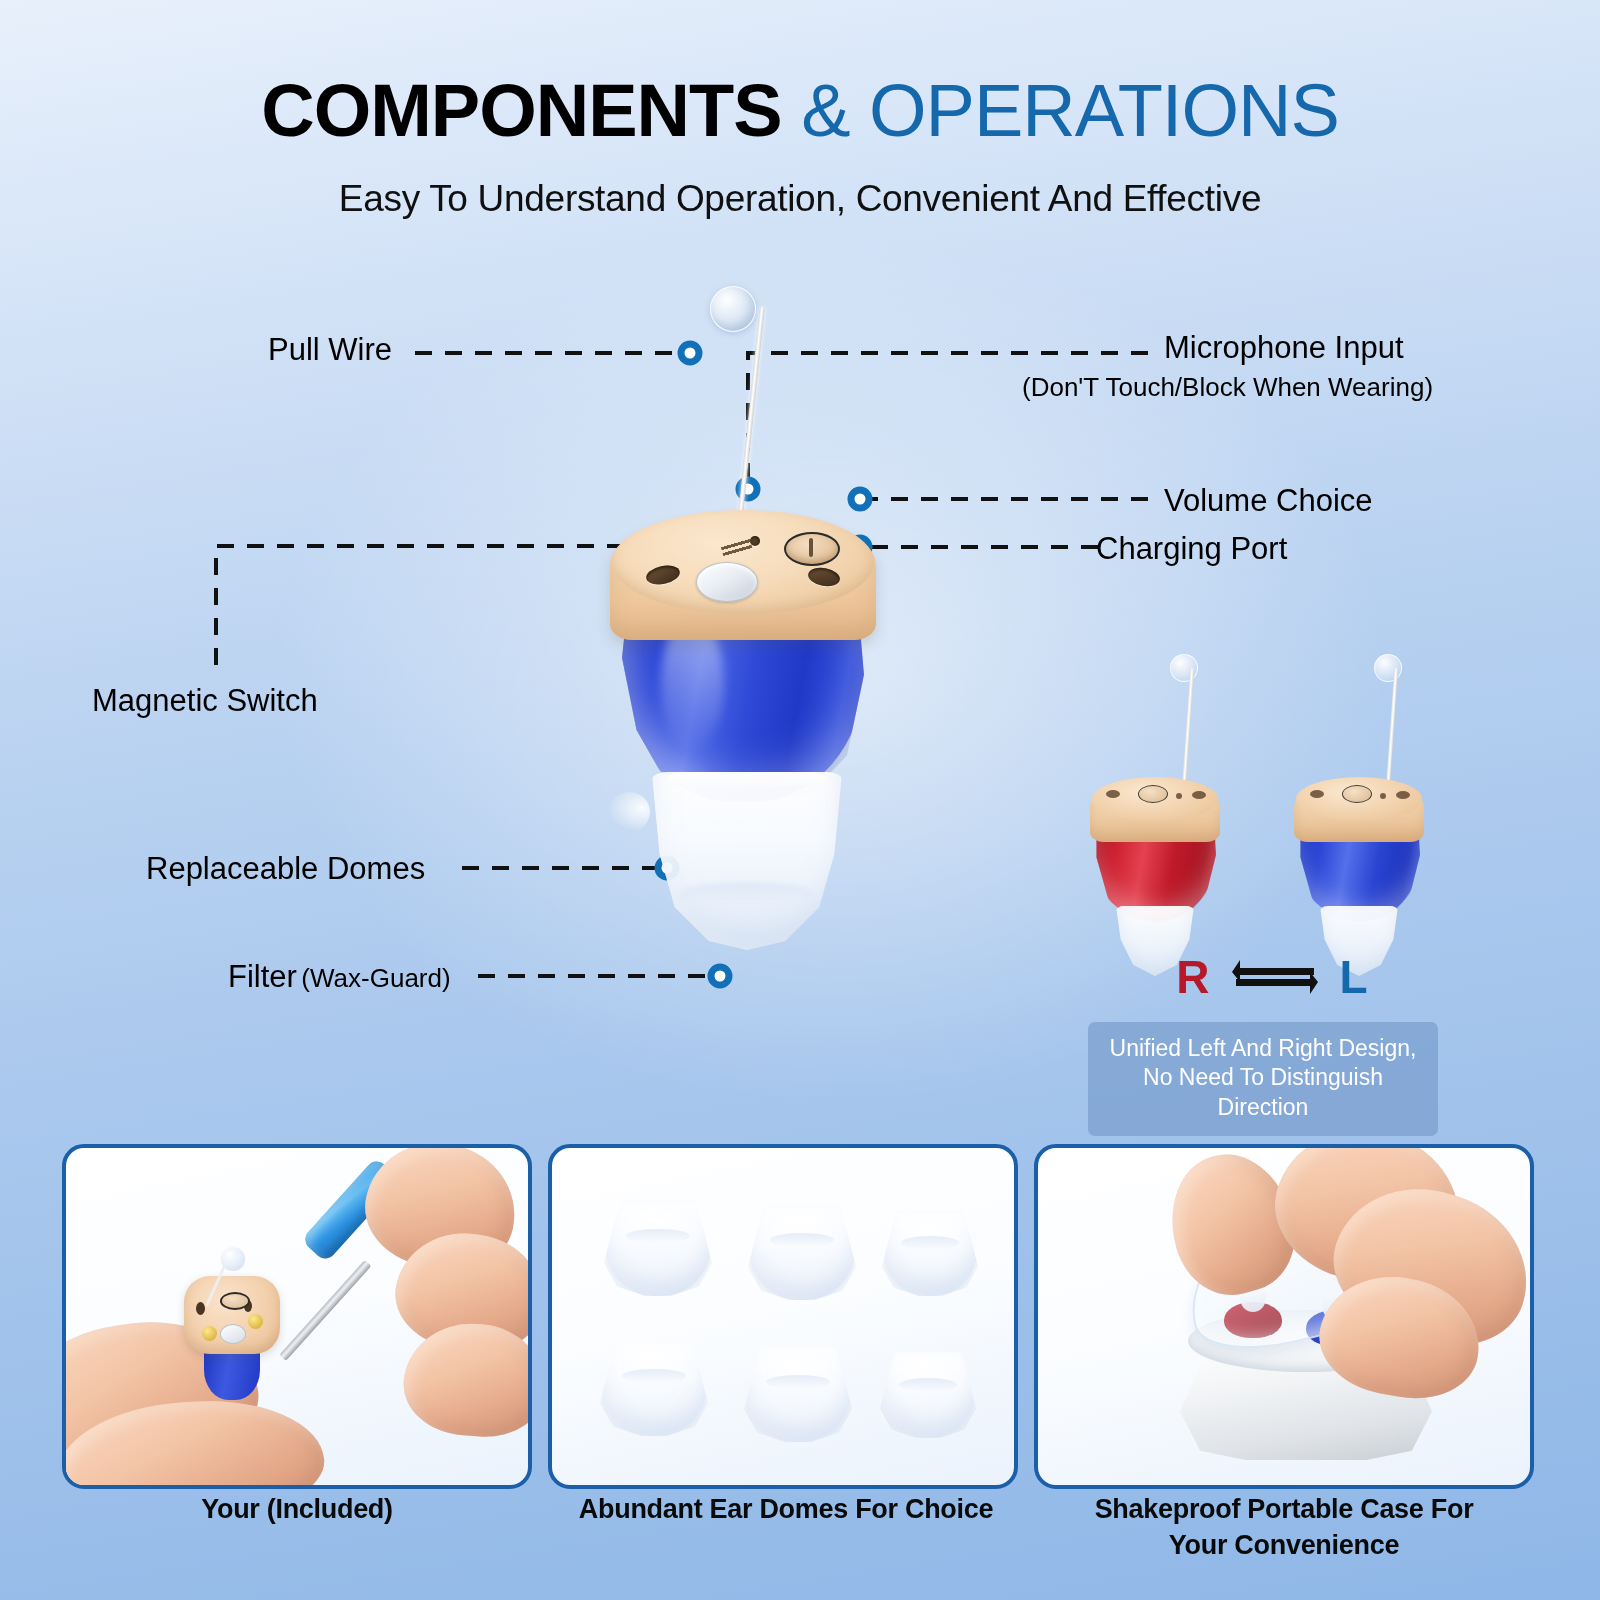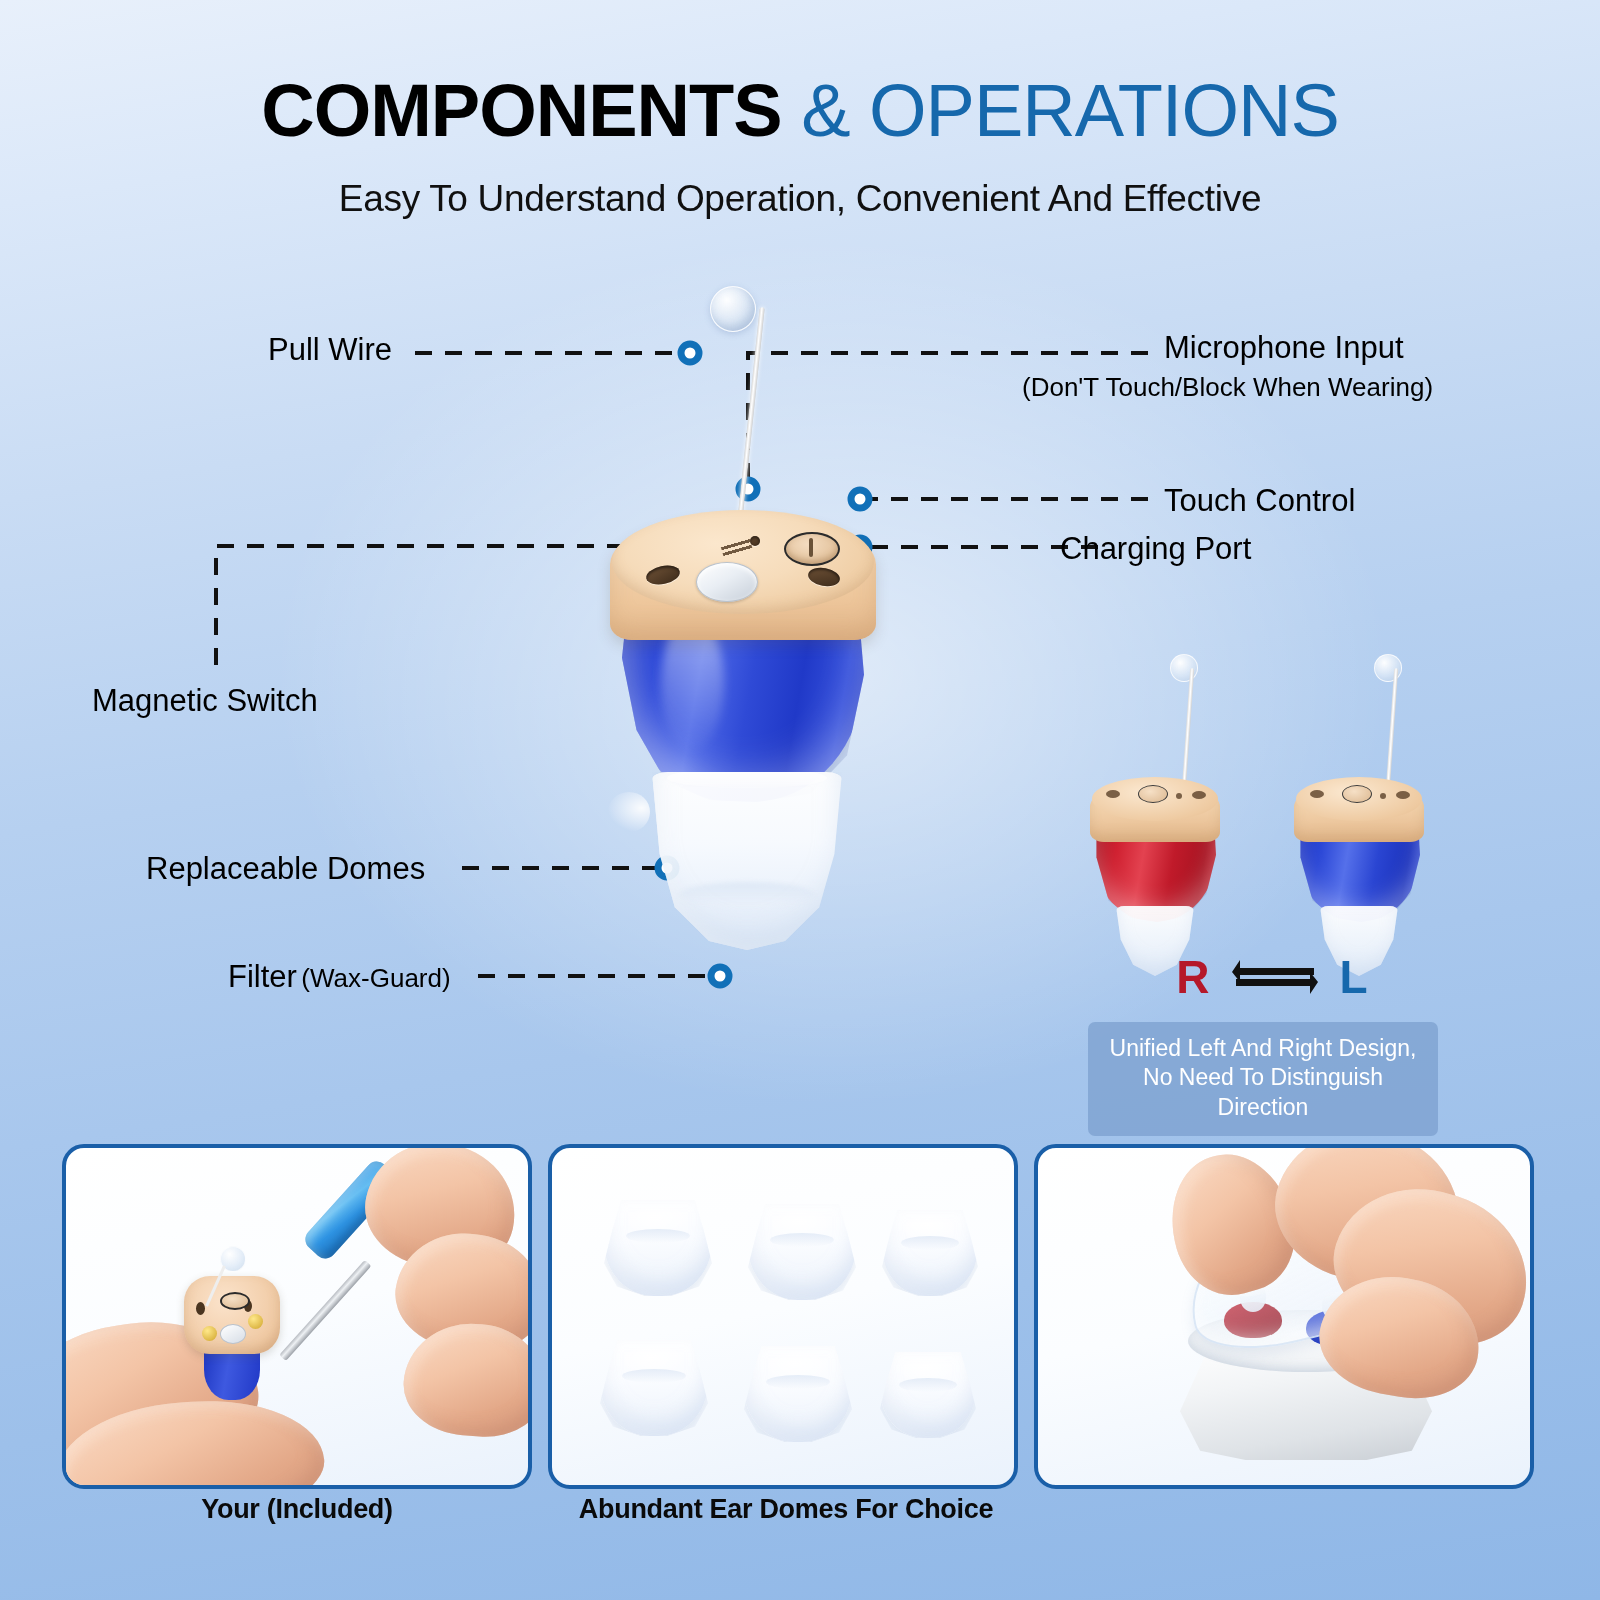--- a/index.html
+++ b/index.html
@@ -360,23 +360,23 @@
     </div>
     <div id="dome"></div>
     <div id="dome-flare"></div>
   </div>
 
   <div class="lbl lbl-main" style="left:268px; top:82px;">Pull Wire</div>
 
   <div class="lbl lbl-main" style="left:1164px; top:80px;">Microphone Input</div>
   <div class="lbl lbl-sub" style="left:1022px; top:122px;">(Don'T Touch/Block When Wearing)</div>
 
-  <div class="lbl lbl-main" style="left:1164px; top:233px;">Touch Control</div>
-
-  <div class="lbl lbl-main" style="left:1060px; top:281px;">Charging Port</div>
+  <div class="lbl lbl-main" style="left:1164px; top:233px;">Volume Choice</div>
+
+  <div class="lbl lbl-main" style="left:1096px; top:281px;">Charging Port</div>
 
   <div class="lbl lbl-main" style="left:92px; top:433px;">Magnetic Switch</div>
 
   <div class="lbl lbl-main" style="left:146px; top:601px;">Replaceable Domes</div>
 
   <div class="lbl" style="left:228px; top:709px;">
     <span class="lbl-main">Filter</span>
     <span class="lbl-sub">(Wax-Guard)</span>
   </div>
 
@@ -475,13 +475,17 @@
     <div class="case-aid" style="left:268px; top:146px;">
       <div class="ca-body" style="background:linear-gradient(150deg,#2a46d8,#1a2fb0);"></div>
       <div class="ca-dome"></div>
     </div>
     <div id="case-lid"></div>
     <div class="finger" style="left:134px; top:6px; width:120px; height:140px; transform:rotate(-16deg);"></div>
     <div class="finger" style="left:238px; top:-16px; width:186px; height:150px; transform:rotate(16deg);"></div>
     <div class="finger" style="left:296px; top:44px; width:196px; height:148px; transform:rotate(18deg);"></div>
     <div class="finger" style="left:282px; top:130px; width:160px; height:118px; transform:rotate(10deg);"></div>
   </div>
+  <div class="cap" id="cap-3">
+    <div>Shakeproof Portable Case For</div>
+    <div>Your Convenience</div>
+  </div>
 </div>
 
 </body></html>

